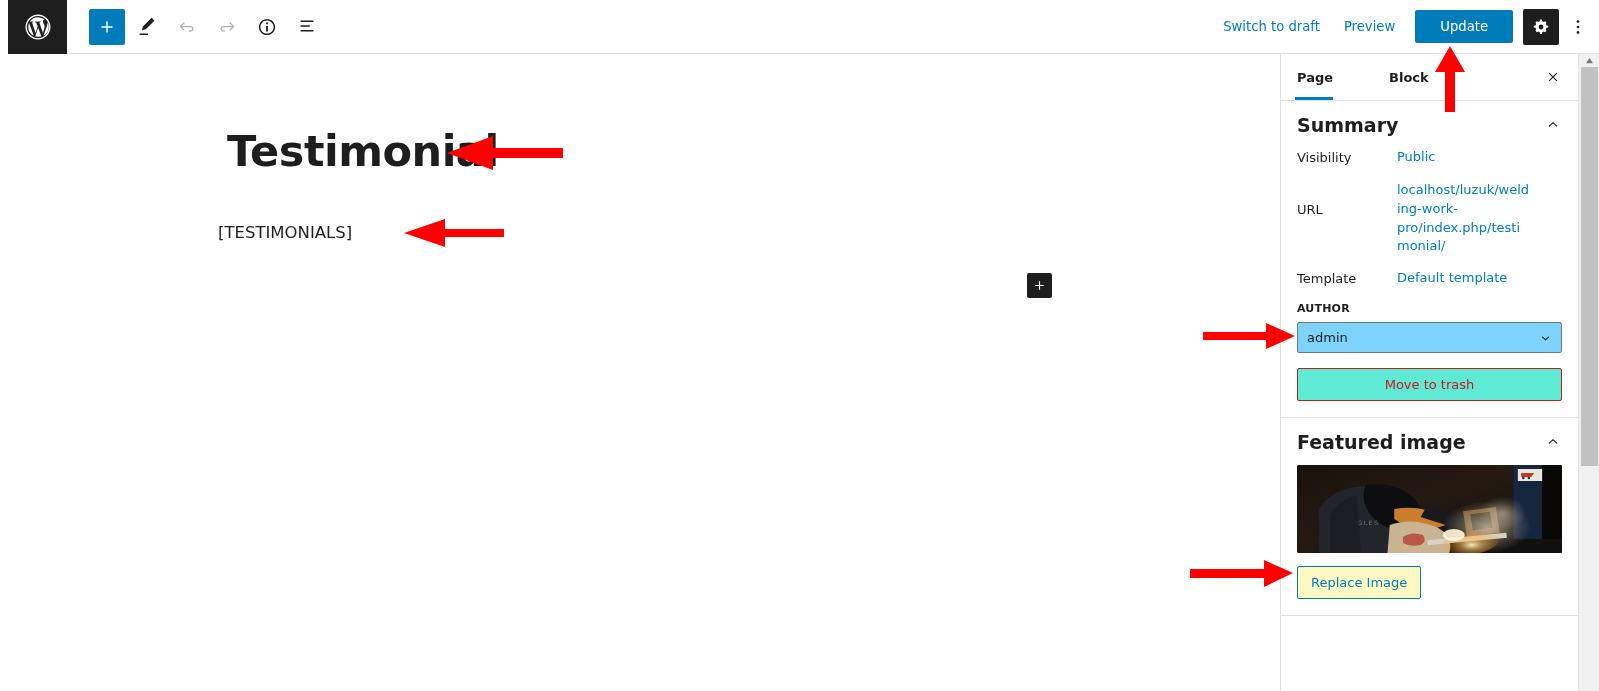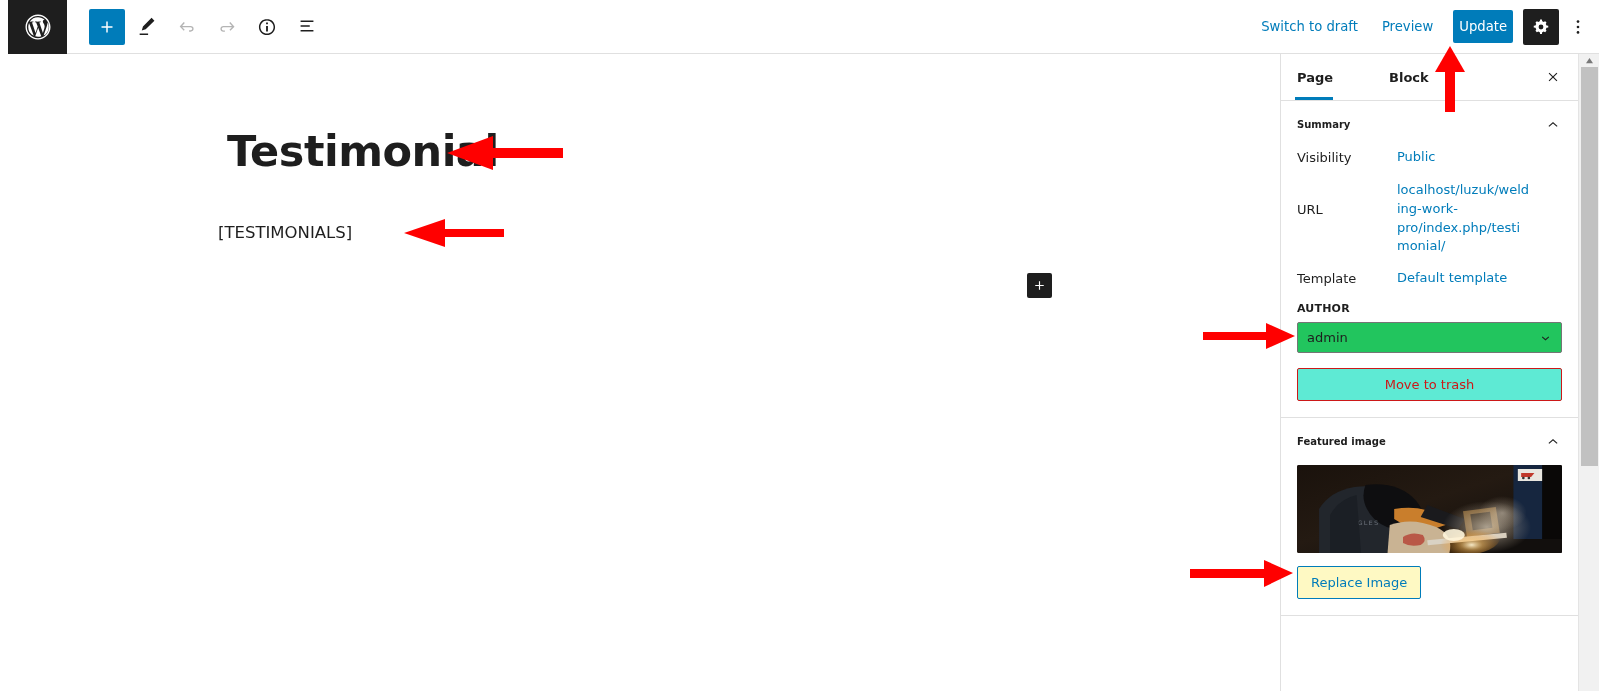--- a/index.html
+++ b/index.html
@@ -65,21 +65,21 @@
     cursor: pointer;
     white-space: nowrap;
     font-family: "DejaVu Sans", "Liberation Sans", sans-serif;
   }
   .update-btn {
     background: #007cba;
     color: #ffffff;
     border: none;
     border-radius: 2px;
     font-size: 13.2px;
-    padding: 9px 6px;
+    padding: 9px 25px;
     margin-left: 8px;
     cursor: pointer;
     font-family: "DejaVu Sans", "Liberation Sans", sans-serif;
   }
   .gear-btn {
     width: 36px; height: 36px;
     background: #1e1e1e;
     border: none; border-radius: 2px;
     margin-left: 10px;
     display: flex; align-items: center; justify-content: center;
@@ -179,21 +179,21 @@
   .sb-close svg { fill: #1e1e1e; display:block; }
 
   .panel { border-bottom: 1px solid #e0e0e0; }
   .panel-header {
     height: 47px;
     display: flex; align-items: center;
     padding: 0 16px;
     cursor: pointer;
   }
   .panel-title {
-    font-size: 10px; font-weight: bold; color: #1e1e1e;
+    font-size: 19px; font-weight: bold; color: #1e1e1e;
   }
   .panel-chevron { margin-left: auto; display: flex; }
   .panel-chevron svg { fill: #1e1e1e; display:block; }
   .panel-body { padding: 0 16px 16px 16px; }
 
   .row {
     display: flex;
     align-items: flex-start;
     margin-bottom: 13px;
     font-size: 13px;
@@ -229,21 +229,21 @@
     margin-top: 4px;
     margin-bottom: 7px;
     display: block;
   }
   .select-wrap { position: relative; }
   .select-box {
     width: 100%;
     height: 31px;
     border: 1px solid #757575;
     border-radius: 2px;
-    background: #22c55e;
+    background: #7dd3fc;
     font-size: 13px;
     color: #1e1e1e;
     padding: 0 28px 0 9px;
     display: flex; align-items: center;
     cursor: pointer;
   }
   .select-chev {
     position: absolute;
     right: 8px; top: 50%;
     transform: translateY(-50%);

